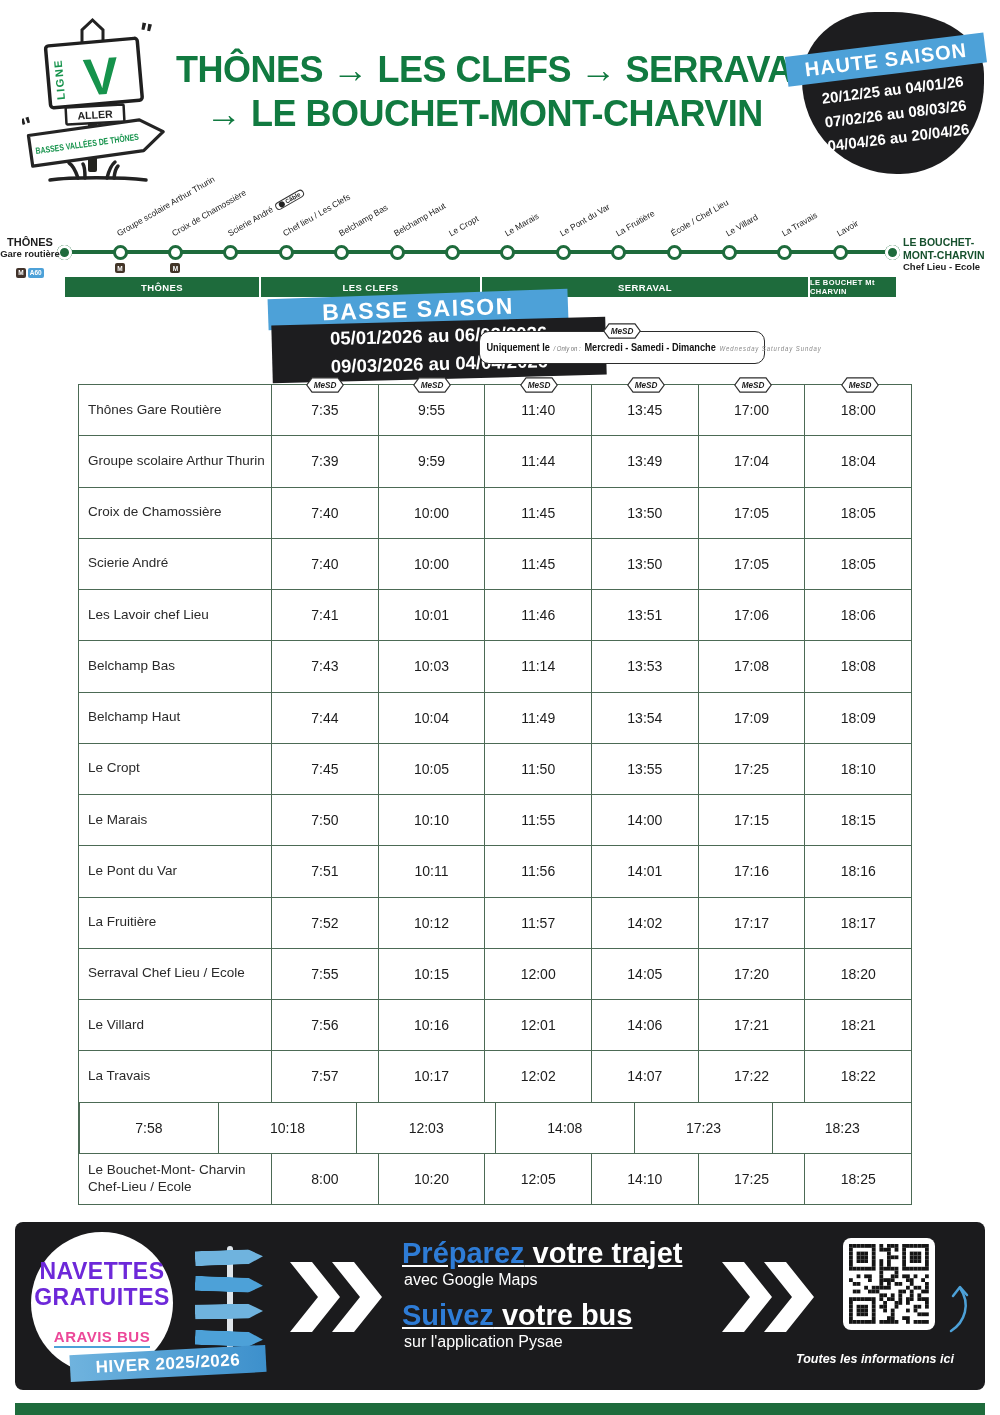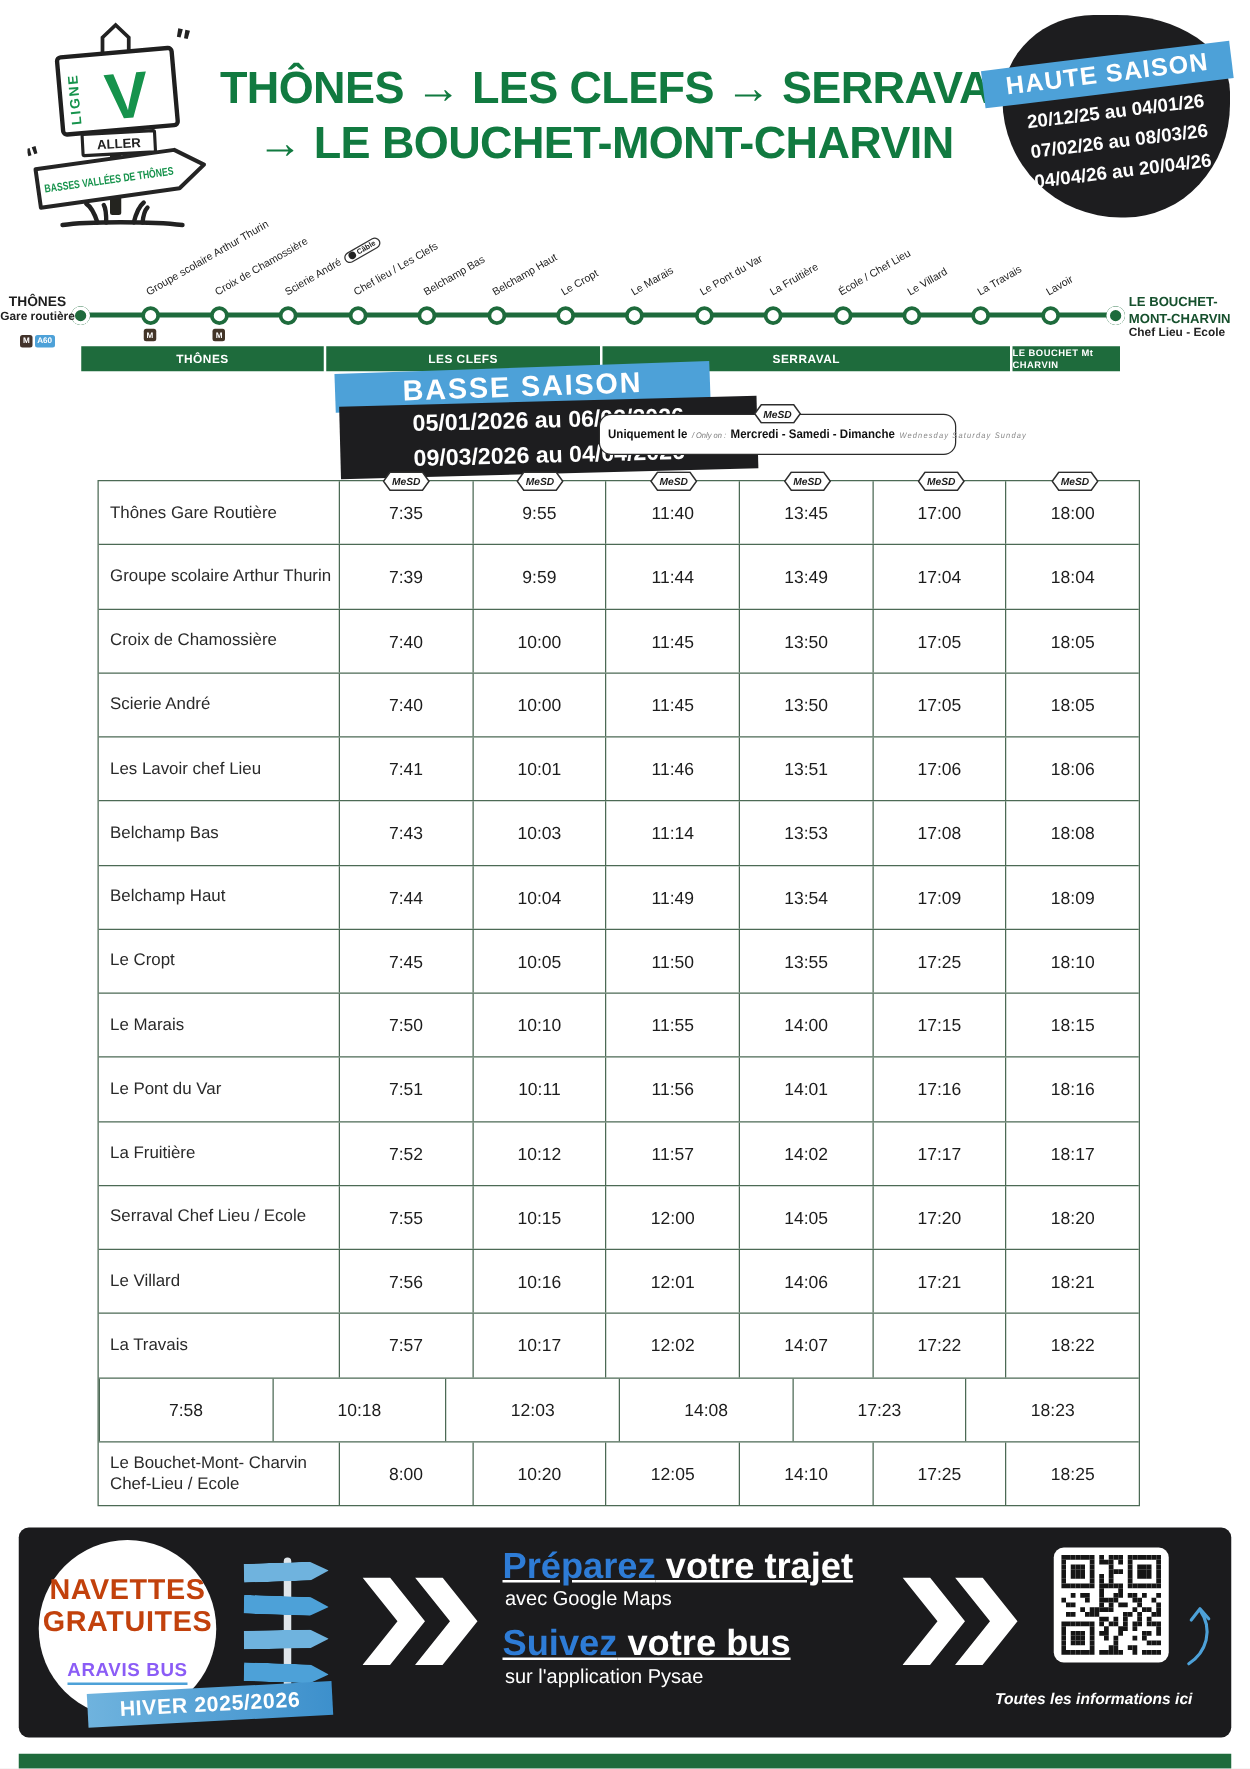--- a/index.html
+++ b/index.html
@@ -81,22 +81,22 @@
   .col-badges span.cb{position:absolute;top:-8px;}
 
   .hex text{font-family:"Liberation Sans",sans-serif;}
 
   
   .banner{position:absolute;left:15px;top:1222px;width:970px;height:168px;background:#1b1b1d;
           border-radius:8px;}
   .logo-circle{position:absolute;left:16px;top:10px;width:142px;height:142px;background:#fff;
                border-radius:50%;display:flex;flex-direction:column;align-items:center;
                justify-content:center;text-align:center;}
-  .nav1{font-size:23px;font-weight:800;color:#c2410c;letter-spacing:0.5px;line-height:1.15;}
-  .brand{margin-top:18px;font-size:15px;font-weight:800;color:#8b5cf6;
+  .nav1{font-size:23px;font-weight:800;color:#6d28d9;letter-spacing:0.5px;line-height:1.15;}
+  .brand{margin-top:18px;font-size:15px;font-weight:800;color:#ec4899;
          border-bottom:2.5px solid #4da1d8;padding-bottom:1px;letter-spacing:0.5px;}
   .signpost{position:absolute;left:180px;top:20px;width:78px;height:122px;}
   .sp-post{position:absolute;left:32px;top:4px;width:6px;height:114px;background:#dfe5ea;border-radius:3px;}
   .sp-slat{position:absolute;left:0;width:68px;height:15px;
            clip-path:polygon(0 0,78% 0,100% 50%,78% 100%,0 100%);}
   .season{position:absolute;left:55px;top:128px;width:196px;height:27px;line-height:27px;
           background:linear-gradient(90deg,#6fb3de,#3d90cc);color:#fff;font-weight:800;
           font-size:17px;text-align:center;letter-spacing:0.5px;transform:rotate(-3deg);}
   .chev{position:absolute;top:40px;}
   .chev1{left:275px;} .chev2{left:707px;}

